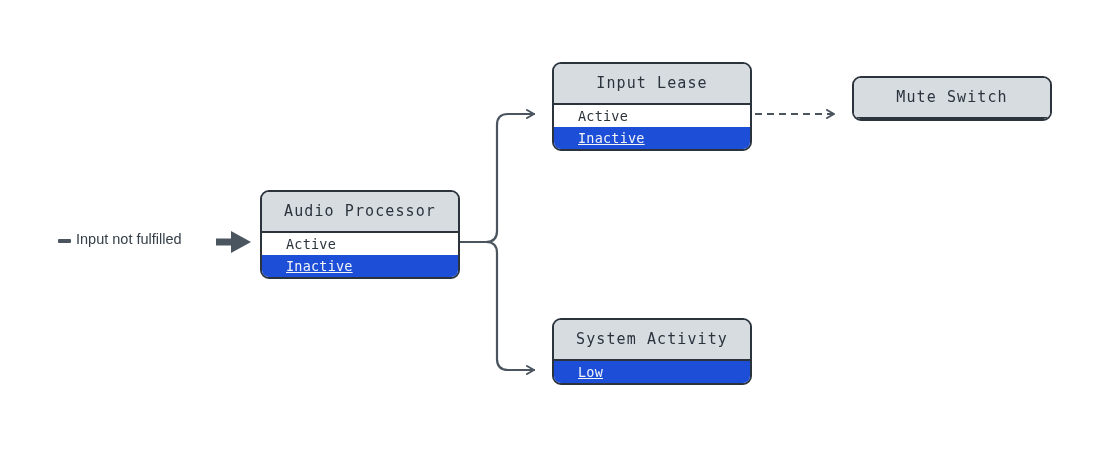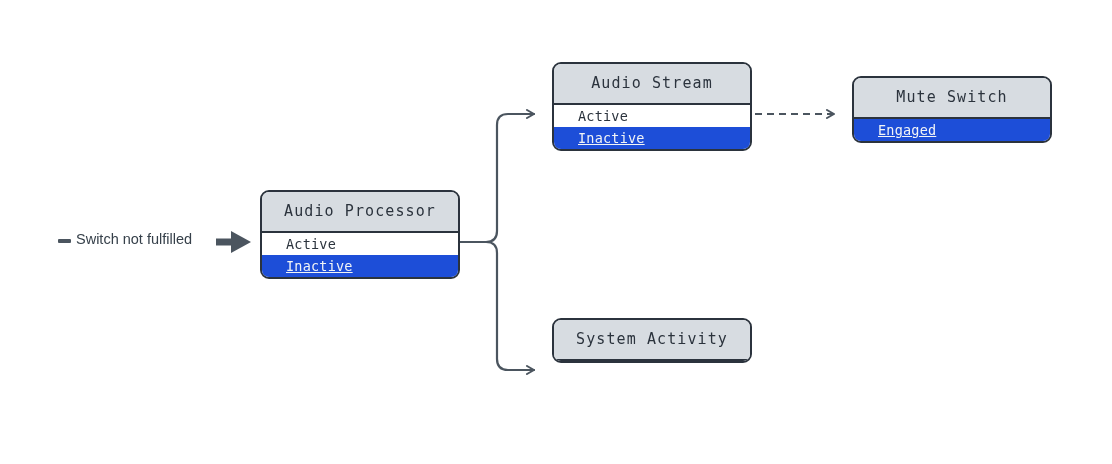--- a/index.html
+++ b/index.html
@@ -102,36 +102,36 @@
       <path d="M452,242 L486,242 Q497,242 497,231 L497,125 Q497,114 508,114 L534,114" fill="none" stroke="#4b555f" stroke-width="2.2" stroke-linecap="round" marker-end="url(#arrowThin)"></path>
       <path d="M452,242 L486,242 Q497,242 497,253 L497,359 Q497,370 508,370 L534,370" fill="none" stroke="#4b555f" stroke-width="2.2" stroke-linecap="round" marker-end="url(#arrowThin)"></path>
     </g>
 
     <g>
       <line x1="755" y1="114" x2="834" y2="114" stroke="#4b555f" stroke-width="2.2" stroke-dasharray="7 5" stroke-linecap="butt" marker-end="url(#arrowThin)"></line>
     </g>
   </svg>
 
   <div class="ext-dash"></div>
-  <div class="ext-label">Switch not fulfilled</div>
+  <div class="ext-label">Input not fulfilled</div>
 
   <div class="node" style="left:260px; top:190px;">
     <div class="node-title">Audio Processor</div>
     <div class="node-row row-on">Active</div>
     <div class="node-row row-off">Inactive</div>
   </div>
 
   <div class="node" style="left:552px; top:62px;">
-    <div class="node-title">Audio Stream</div>
+    <div class="node-title">Input Lease</div>
     <div class="node-row row-on">Active</div>
     <div class="node-row row-off">Inactive</div>
   </div>
 
   <div class="node" style="left:852px; top:76px;">
     <div class="node-title">Mute Switch</div>
-    <div class="node-row row-off">Engaged</div>
   </div>
 
   <div class="node" style="left:552px; top:318px;">
     <div class="node-title">System Activity</div>
+    <div class="node-row row-off">Low</div>
   </div>
 
 </div>
 
 </body></html>

